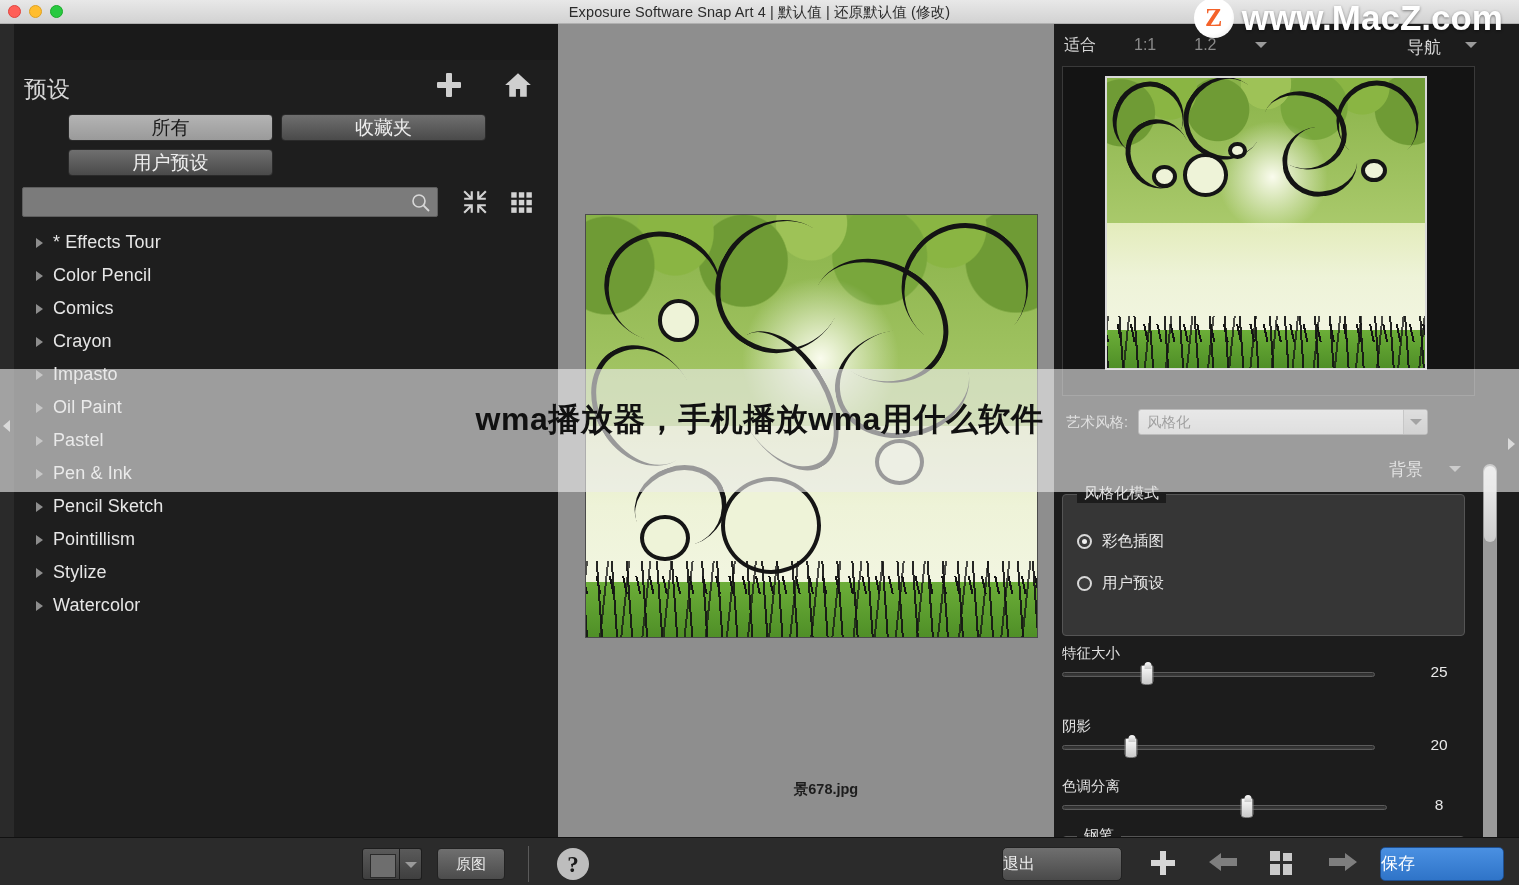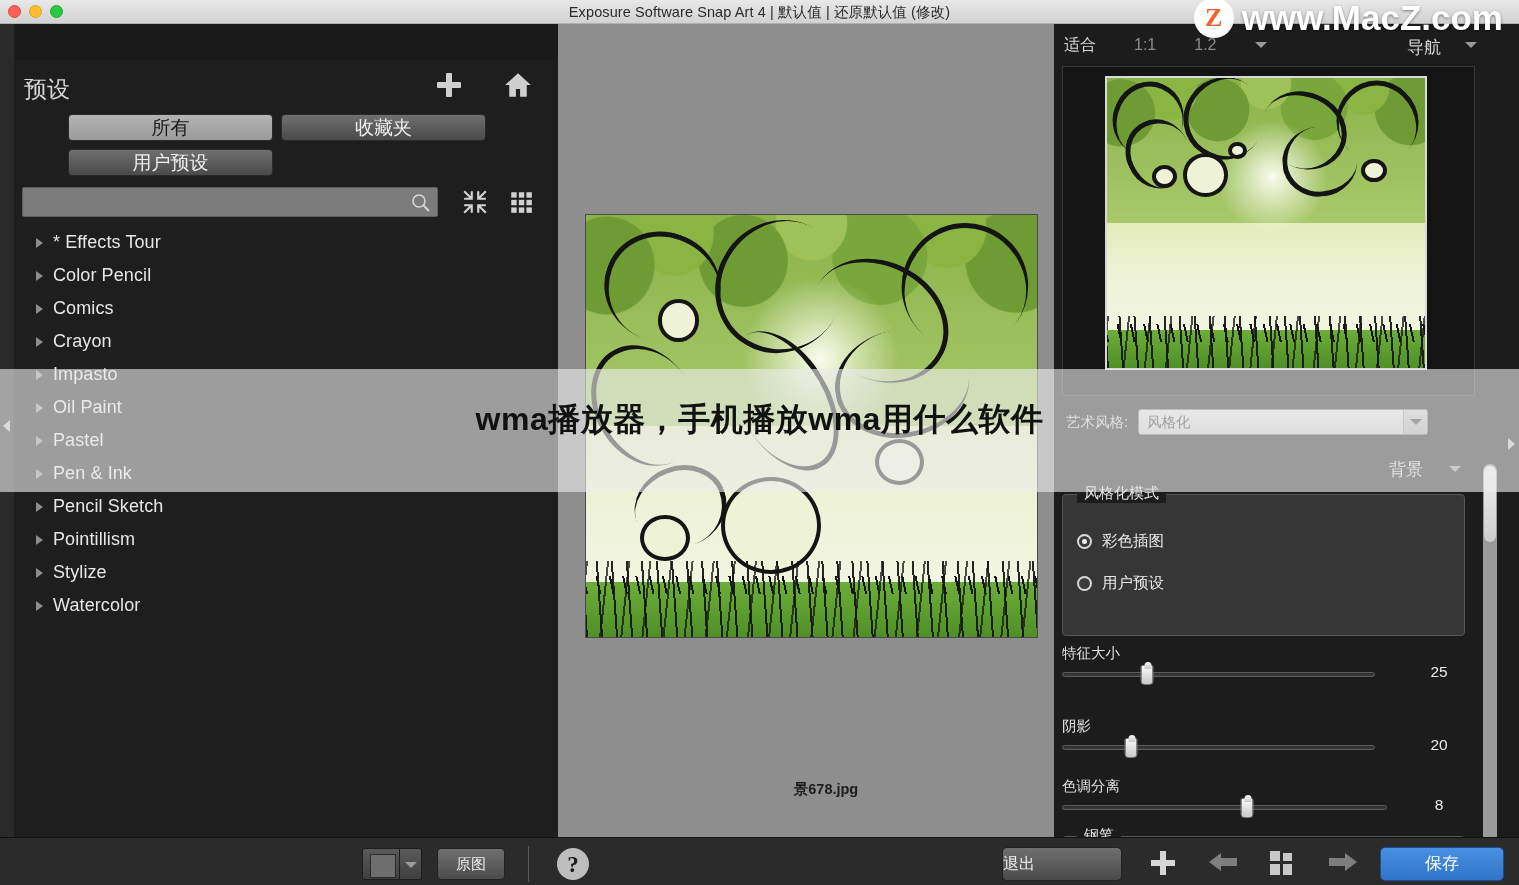--- a/index.html
+++ b/index.html
@@ -332,21 +332,21 @@
   .btn-exit {
     position: absolute; left: 1002px; top: 9px;
     width: 120px; height: 34px; line-height: 32px; 
     font-size: 16px; color: #f0f0f0;
     background: linear-gradient(#6f6f6f, #4a4a4a);
     border: 1px solid #222; border-radius: 5px; cursor: pointer;
   }
   .bb-icon { position: absolute; top: 12px; cursor: pointer; }
   .btn-save {
     position: absolute; left: 1380px; top: 9px;
-    width: 124px; height: 34px; line-height: 32px; text-align: center;
+    width: 124px; height: 34px; line-height: 32px; text-align: left;
     font-size: 17px; color: #fff;
     background: linear-gradient(#4a90e2, #2f74c8);
     border: 1px solid #1d4e8f; border-radius: 5px; cursor: pointer;
   }
 
   
   .wm-band {
     position: absolute; left: 0; top: 369px; width: 1519px; height: 123px;
     background: rgba(235,235,235,.62);
     pointer-events: none;

